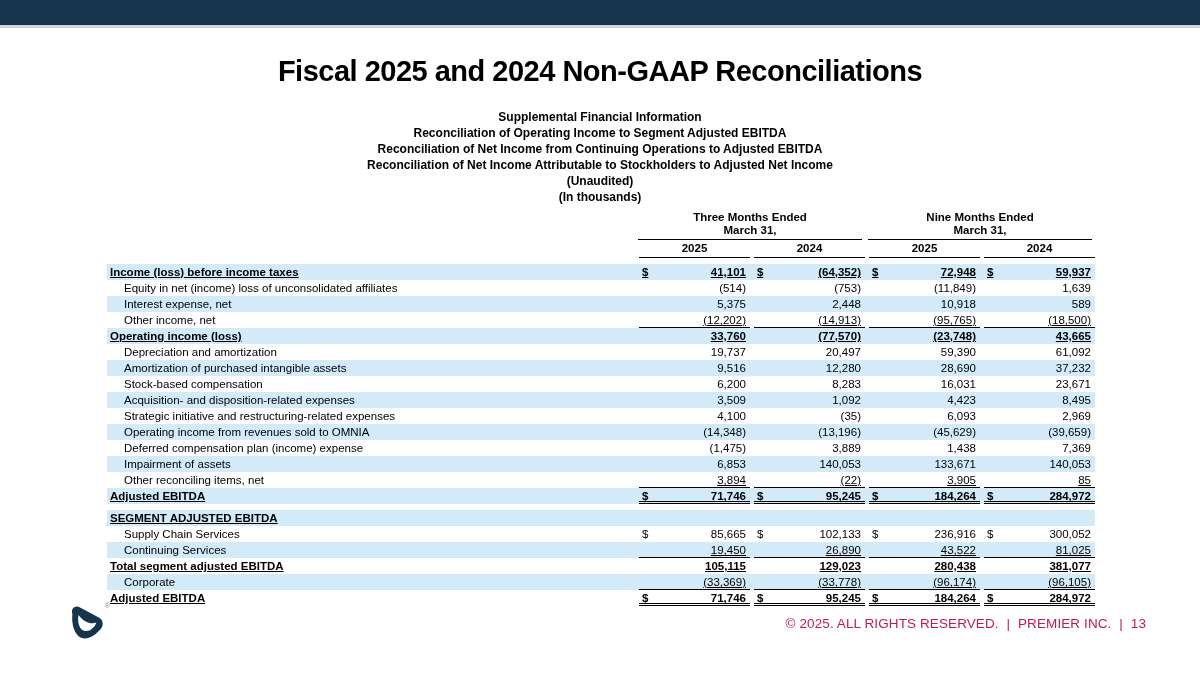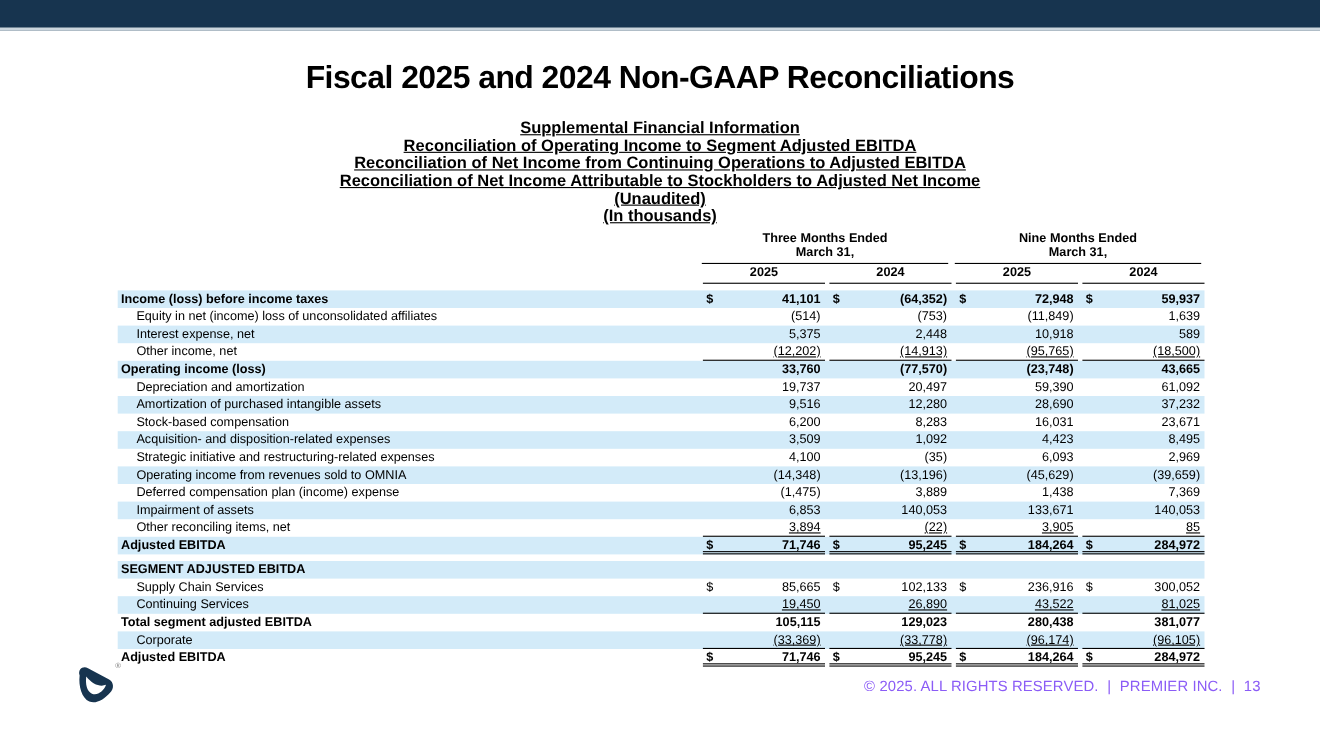--- a/index.html
+++ b/index.html
@@ -6,42 +6,42 @@
   html,body { width:1200px; height:675px; }
   body {
     position:relative; background:#ffffff; overflow:hidden;
     font-family:"Liberation Sans","DejaVu Sans",sans-serif; color:#000;
   }
   .top-bar { position:absolute; left:0; top:0; width:1200px; height:28px;
     background:#17344F; border-bottom:3px solid #CBD5DC; }
   .title { position:absolute; top:55px; left:0; width:100%; text-align:center;
     font-size:29px; font-weight:bold; letter-spacing:-0.5px; }
   .subtitles { position:absolute; top:109px; left:0; width:100%; text-align:center;
-    font-size:15px; font-weight:bold; line-height:16px;text-decoration:underline; }
+    font-size:12px; font-weight:bold; line-height:16px; }
   .table-wrap { position:absolute; left:107px; top:211px; width:988px; font-size:11.5px; }
   .col-headers { display:flex; font-weight:bold; }
   .col-headers .spacer { flex:1; }
   .group { width:224px; margin:0 3px; text-align:center; line-height:12.5px;
     padding-bottom:3px; border-bottom:1.5px solid #000; }
   .year-row { display:flex; font-weight:bold; height:17px; line-height:15px; margin-top:1px; }
   .year-row .spacer { flex:1; }
   .ycell { width:111px; margin-left:4px; text-align:center; border-bottom:1.5px solid #000; }
   .table-body { margin-top:6px; }
   .section + .section { margin-top:6px; }
   .row { display:flex; height:16px; line-height:16px; white-space:nowrap; }
   .row.blue { background:#D3EBF9; }
-  .row.bold { font-weight:bold; }
+  .row.bold { font-weight:bold;text-decoration:underline; }
   .label { flex:1; padding-left:3px; overflow:hidden; }
   .label.indent { padding-left:17px; }
   .vcell { width:111px; margin-left:4px; display:flex; justify-content:space-between;
     padding:0 4px 0 3px; }
   .vcell.u-single { border-bottom:1.2px solid #000;text-decoration:underline; }
   .vcell.u-double { border-bottom:3px double #000; }
   .dollar.hidden { visibility:hidden; }
-  .footer { position:absolute; top:616px; right:54px; font-size:13.5px; color:#8b5cf6;
+  .footer { position:absolute; top:616px; right:54px; font-size:13.5px; color:#be185d;
     letter-spacing:0.1px; }
   .footer span { margin-left:4px; }
   .logo-wrap { position:absolute; left:66px; top:603px; width:46px; height:44px; }
   .logo-wrap .reg { position:absolute; right:2px; top:-1px; font-size:7px; color:#888; }
 </style>
 </head>
 <body>
 
 <div class="top-bar"></div>
 

